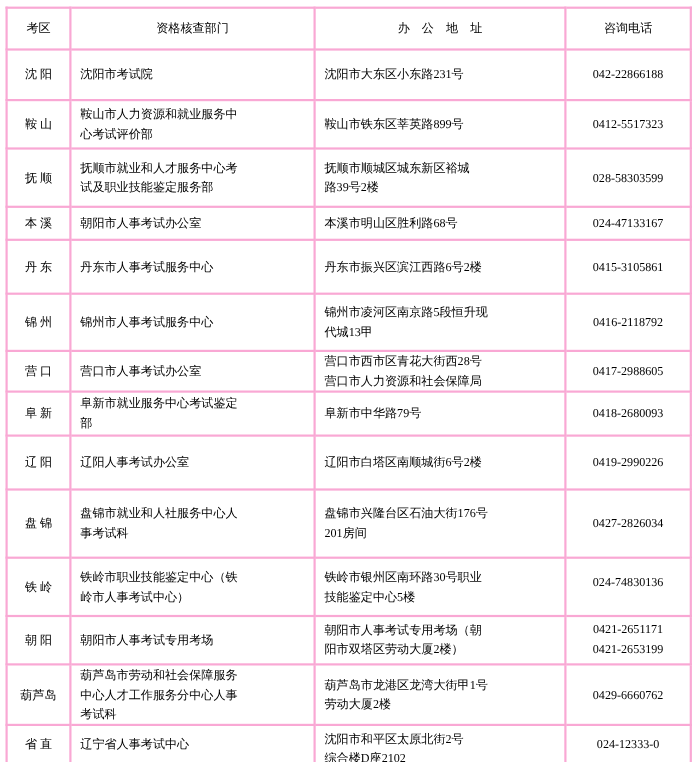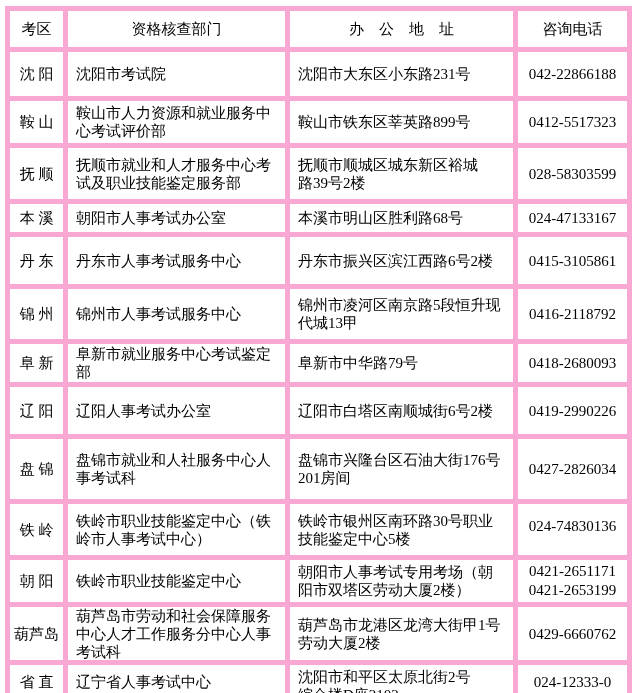--- a/index.html
+++ b/index.html
@@ -15,24 +15,24 @@
   .page {
     padding: 6px 0 0 5px;
   }
   table.contact {
     border-collapse: collapse;
     table-layout: fixed;
     width: 622px;
     border: 2px solid #000000;
   }
   table.contact td, table.contact th {
-    border: 5px solid #f9a8d4;
+    border: 2px solid #f9a8d4;
     padding: 0;
     vertical-align: middle;
-    font-size: 15px;
+    font-size: 11px;
     font-weight: normal;
   }
   thead th { font-weight: bold; }
   thead th .clip { align-items: center; text-align: center; }
   col.c-region { width: 58px; }
   col.c-dept   { width: 222px; }
   col.c-addr   { width: 228px; }
   col.c-phone  { width: 114px; }
 
   
@@ -181,20 +181,35 @@
             <div class="clip cell-left">锦州市人事考试服务中心</div>
           </td>
         <td>
             <div class="clip cell-left">锦州市凌河区南京路5段恒升现
 代城13甲</div>
           </td>
         <td>
             <div class="clip cell-center phone-cell">0416-2118792</div>
           </td>
       </tr>
+      <tr class="r6">
+        <td>
+            <div class="clip cell-center">营 口</div>
+          </td>
+        <td>
+            <div class="clip cell-left">营口市人事考试办公室</div>
+          </td>
+        <td>
+            <div class="clip cell-left">营口市西市区青花大街西28号
+营口市人力资源和社会保障局</div>
+          </td>
+        <td>
+            <div class="clip cell-center phone-cell">0417-2988605</div>
+          </td>
+      </tr>
       <tr class="r7">
         <td>
             <div class="clip cell-center">阜 新</div>
           </td>
         <td>
             <div class="clip cell-left">阜新市就业服务中心考试鉴定
 部</div>
           </td>
         <td>
             <div class="clip cell-left">阜新市中华路79号</div>
@@ -248,21 +263,21 @@
         <td>
             <div class="clip cell-center phone-cell ovf">024-74830136
 024-72688456</div>
           </td>
       </tr>
       <tr class="r11">
         <td>
             <div class="clip cell-center">朝 阳</div>
           </td>
         <td>
-            <div class="clip cell-left">铁岭市职业技能鉴定中心</div>
+            <div class="clip cell-left">朝阳市人事考试专用考场</div>
           </td>
         <td>
             <div class="clip cell-left">朝阳市人事考试专用考场（朝
 阳市双塔区劳动大厦2楼）</div>
           </td>
         <td>
             <div class="clip cell-center phone-cell">0421-2651171
 0421-2653199</div>
           </td>
       </tr>

